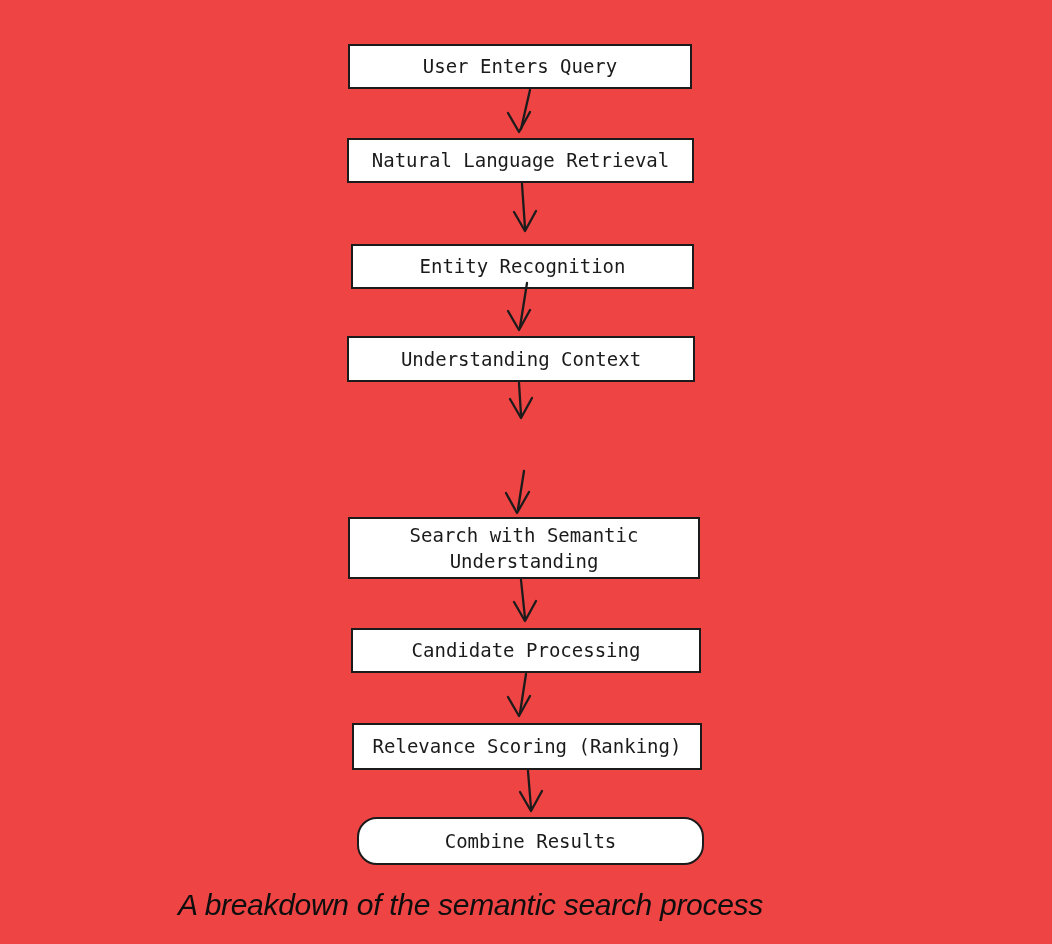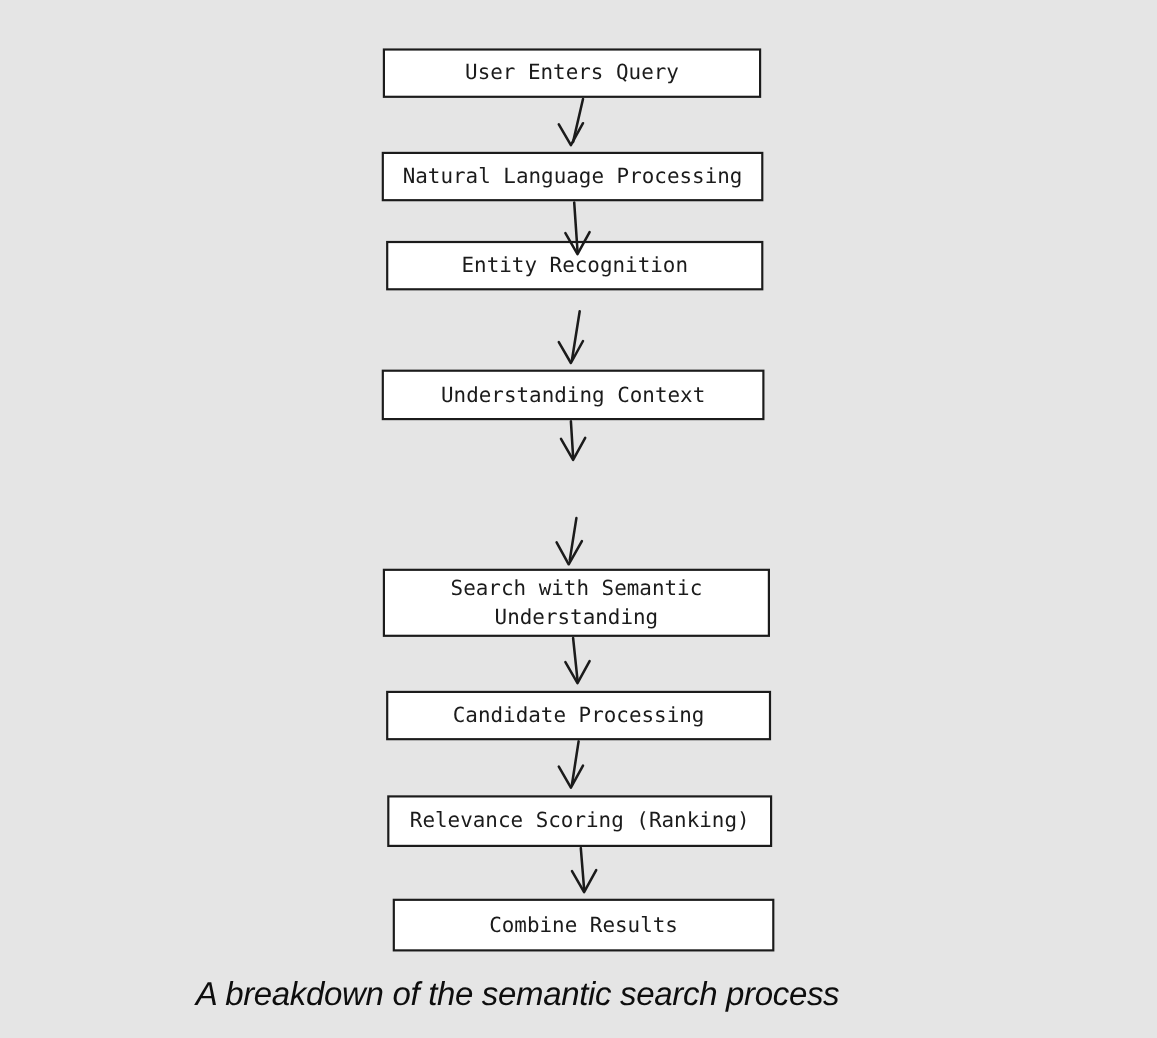--- a/index.html
+++ b/index.html
@@ -4,48 +4,48 @@
 <style>
   :root{
     --ink:#1b1b1b;
   }
   *{margin:0;padding:0;box-sizing:border-box;}
   html,body{background:#ffffff;}
   .stage{
     position:relative;
     width:1052px;
     height:944px;
-    background:#e5e5e5;
+    background:#ef4444;
     overflow:hidden;
     font-family:"DejaVu Sans Mono","Liberation Mono",monospace;
   }
   .node{
     position:absolute;
     display:flex;
     align-items:center;
     justify-content:center;
     text-align:center;
     background:#ffffff;
     border:2px solid var(--ink);
     color:var(--ink);
     font-size:19px;
     line-height:1.38;
     padding:0 6px;
     letter-spacing:0;
     white-space:normal;
   }
   .n1{left:348px;top:44px;width:344px;height:45px;}
   .n2{left:347px;top:138px;width:347px;height:45px;}
-  .n3{left:351px;top:219px;width:343px;height:45px;}
+  .n3{left:351px;top:244px;width:343px;height:45px;}
   .n4{left:347px;top:336px;width:348px;height:46px;}
   .n5{left:349px;top:424px;width:347px;height:46px;}
   .n6{left:348px;top:517px;width:352px;height:62px;}
   .n7{left:351px;top:628px;width:350px;height:45px;}
   .n8{left:352px;top:723px;width:350px;height:47px;}
-  .n9{left:357px;top:817px;width:347px;height:48px;}
+  .n9{left:357px;top:817px;width:347px;height:48px;border-radius:20px;}
   .edges{
     position:absolute;
     left:0;top:0;
     width:1052px;height:944px;
     pointer-events:none;
   }
   .edges path, .edges polyline{
     stroke:var(--ink);
     stroke-width:2.3;
     fill:none;
@@ -64,21 +64,21 @@
     color:#0e0e0e;
     letter-spacing:-0.3px;
   }
 </style>
 </head>
 <body>
 
 <div class="stage">
 
   <div class="node n1">User Enters Query</div>
-  <div class="node n2">Natural Language Processing</div>
+  <div class="node n2">Natural Language Retrieval</div>
   <div class="node n3">Entity Recognition</div>
   <div class="node n4">Understanding Context</div>
   <div class="node n6">Search with Semantic Understanding</div>
   <div class="node n7">Candidate Processing</div>
   <div class="node n8">Relevance Scoring (Ranking)</div>
   <div class="node n9">Combine Results</div>
 
   <svg class="edges" width="1052" height="944" viewBox="0 0 1052 944" xmlns="http://www.w3.org/2000/svg">
 
     <g>

